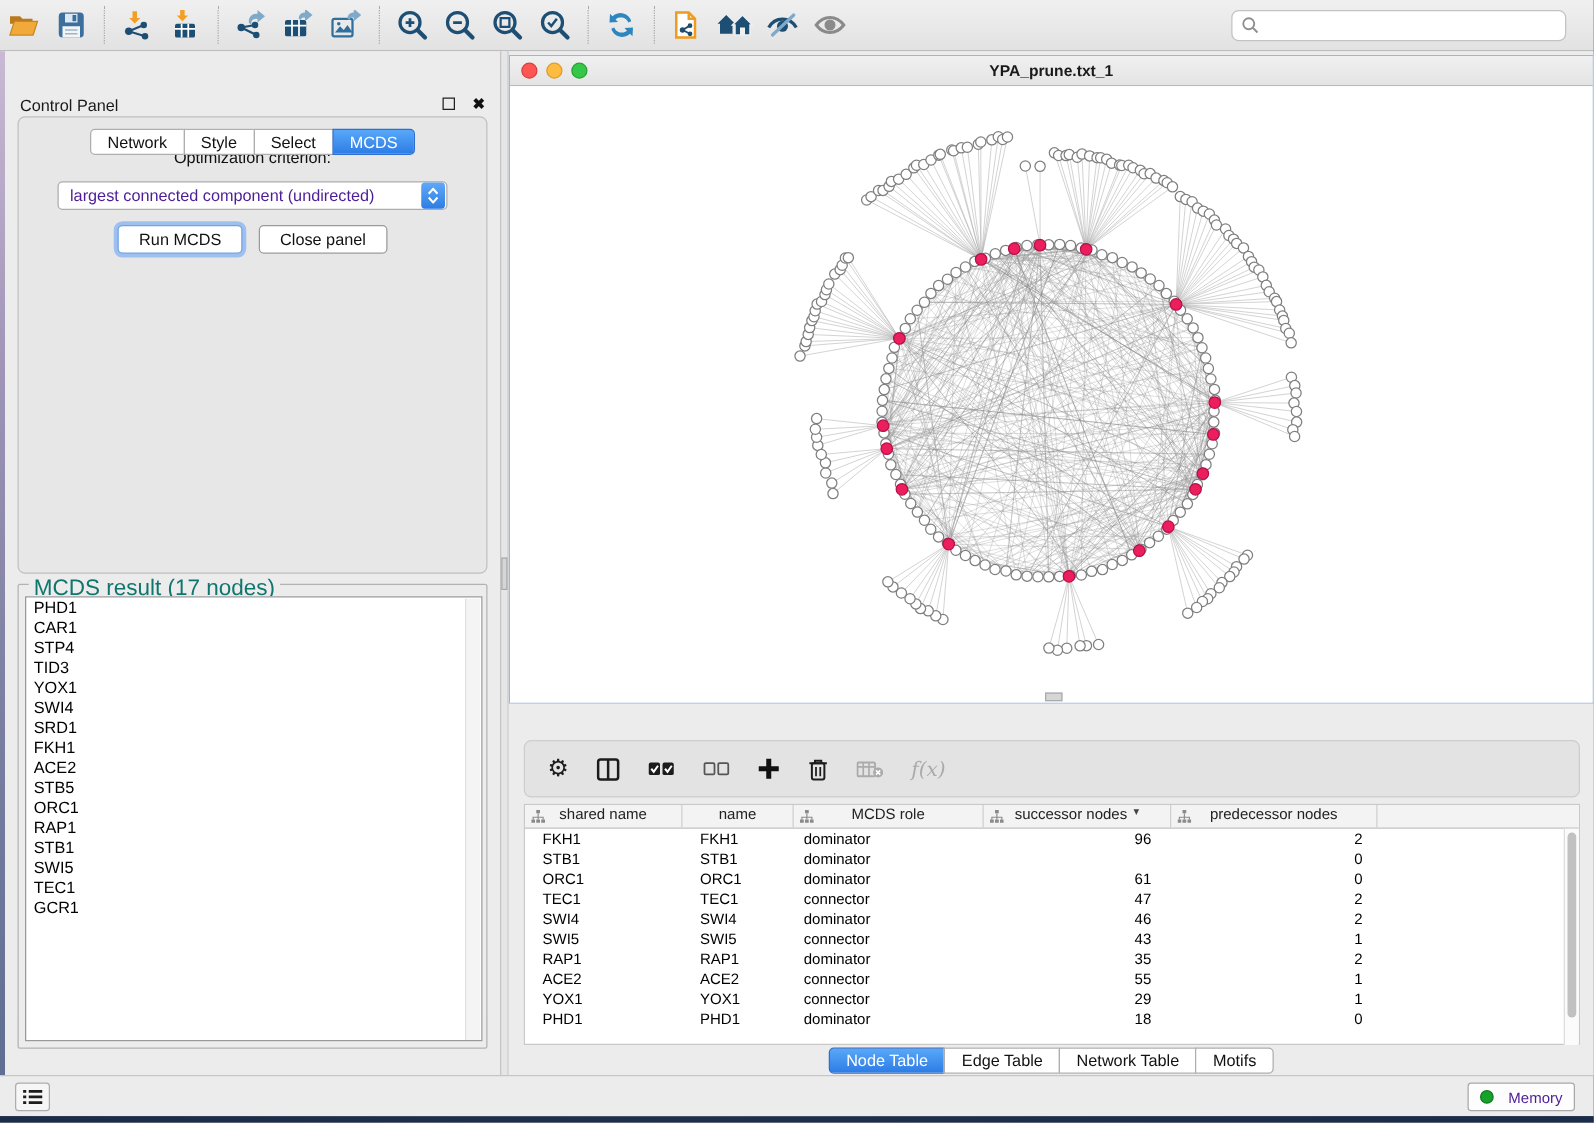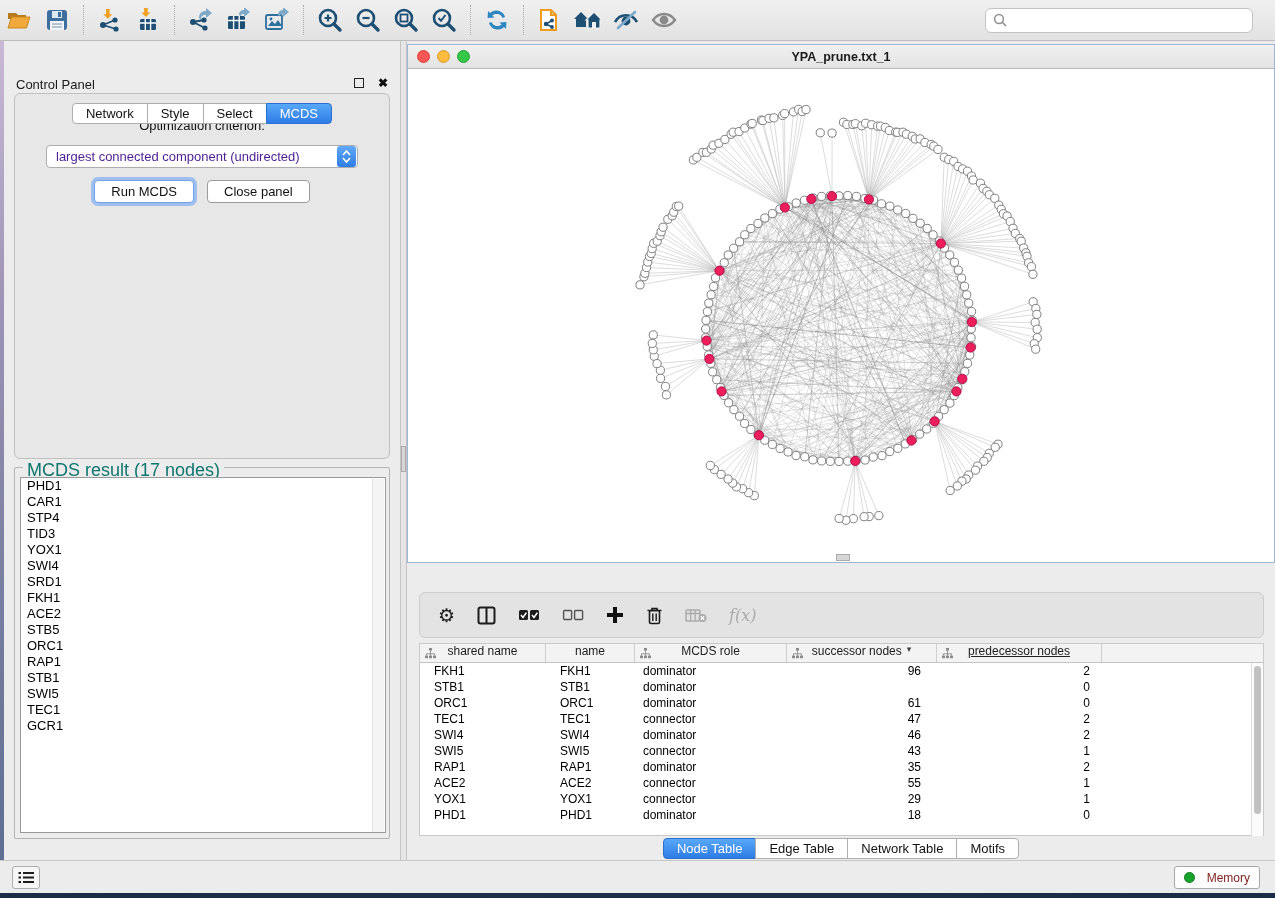--- a/index.html
+++ b/index.html
@@ -83,21 +83,21 @@
   .trow{display:flex;height:16px;}
   .td{font-size:12px;color:#000;line-height:16px;white-space:nowrap;overflow:hidden;}
   .tscroll{position:absolute;right:0;top:19px;width:12px;height:173px;background:#fbfbfb;border-left:1px solid #ddd;}
   .tscroll .thumb{position:absolute;left:2px;top:3px;width:7px;height:148px;background:#c1c1c1;border-radius:4px;}
   .ttabs{position:absolute;left:0;top:275px;width:868px;display:flex;justify-content:center;}
   
   .statusbar{position:absolute;left:0;top:860px;width:1275px;height:33px;background:#ececec;border-top:1px solid #c6c6c6;}
   .stbtn{position:absolute;left:12px;top:5px;width:28px;height:23px;background:#f6f6f6;border:1px solid #adadad;border-radius:3px;
     display:flex;align-items:center;justify-content:center;}
   .membtn{position:absolute;right:15px;top:5px;height:23px;background:#fdfdfd;border:1px solid #a8a8a8;border-radius:3px;
-    display:flex;align-items:center;gap:12px;padding:0 9px;font-size:12px;color:#7f1d1d;}
+    display:flex;align-items:center;gap:12px;padding:0 9px;font-size:12px;color:#4c1d95;}
   .memdot{width:11px;height:11px;border-radius:50%;background:#17a32b;border:1px solid #0d7d1e;}
   svg{display:block;}
 </style>
 </head>
 <body>
 
 <div class="win">
 
   <div class="toolbar">
     <button class="tbtn">
@@ -1369,21 +1369,21 @@
                     <rect x="0" y="7.6" width="3" height="2.6"></rect>
                     <rect x="4" y="7.6" width="3" height="2.6"></rect>
                     <rect x="8" y="7.6" width="3" height="2.6"></rect>
                   </g>
                   <path d="M5.5 2.6V4.8M1.5 7.6V5.8H9.5V7.6M5.5 4.8V7.6" stroke="#8a8a8a" fill="none" stroke-width="0.9"></path>
                 </svg>
               </span>
               <span>successor nodes</span>
               <span class="sort">▾</span>
             </div>
-            <div class="th" style="width: 165px; text-decoration: underline;">
+            <div class="th" style="width: 165px;">
               <span class="nsic">
                 <svg width="11" height="11" viewBox="0 0 11 11">
                   <g fill="#8a8a8a">
                     <rect x="4" y="0" width="3" height="2.6"></rect>
                     <rect x="0" y="7.6" width="3" height="2.6"></rect>
                     <rect x="4" y="7.6" width="3" height="2.6"></rect>
                     <rect x="8" y="7.6" width="3" height="2.6"></rect>
                   </g>
                   <path d="M5.5 2.6V4.8M1.5 7.6V5.8H9.5V7.6M5.5 4.8V7.6" stroke="#8a8a8a" fill="none" stroke-width="0.9"></path>
                 </svg>

